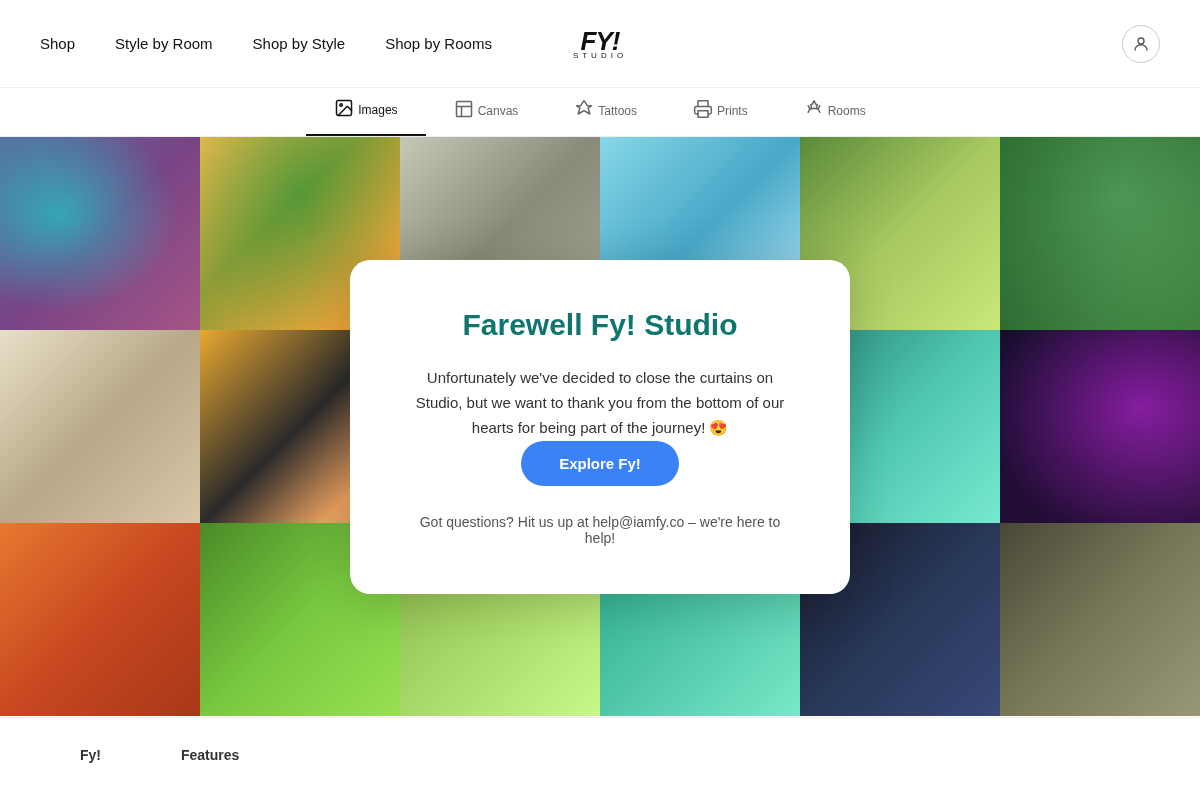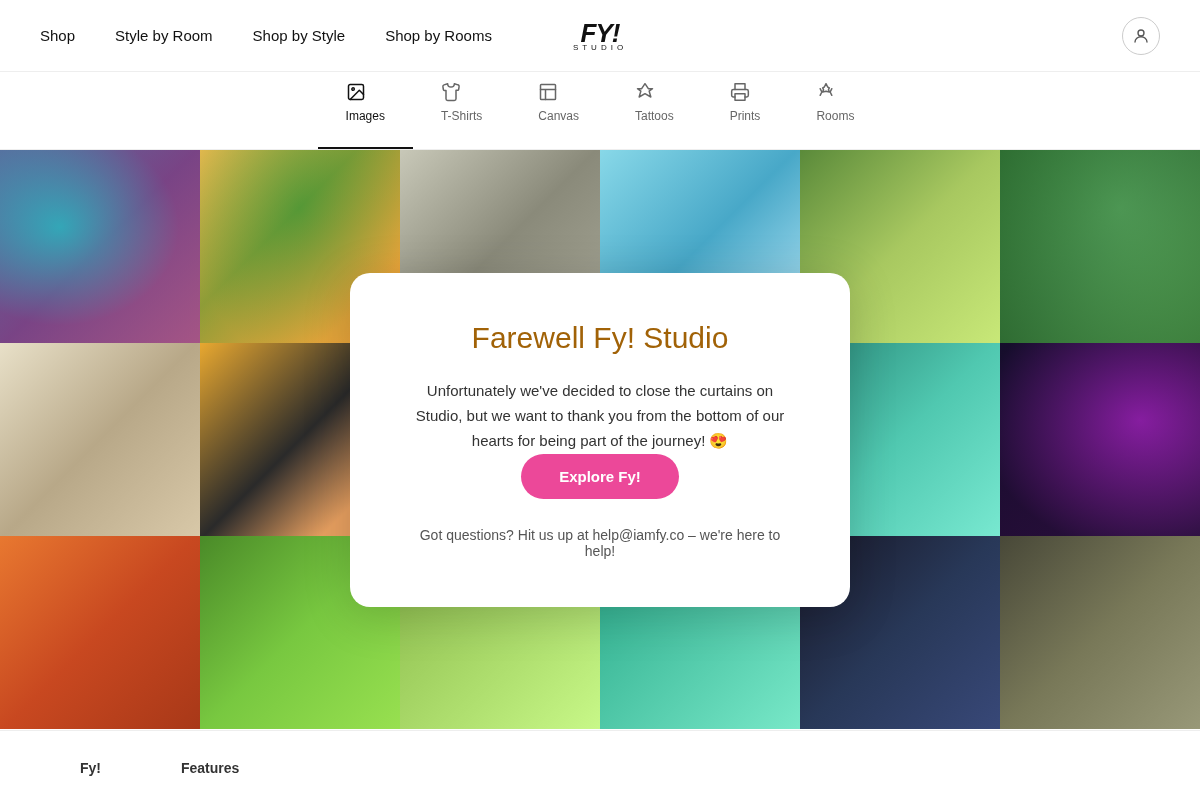--- a/index.html
+++ b/index.html
@@ -4,21 +4,21 @@
   <style>
     * { margin: 0; padding: 0; box-sizing: border-box; }
     body { font-family: -apple-system, BlinkMacSystemFont, 'Segoe UI', sans-serif; width: 1200px; min-height: 800px; overflow-x: hidden; background: #fff; }
 
     
     .header {
       display: flex;
       align-items: center;
       justify-content: space-between;
       padding: 4px 40px;
-      height: 72px;
+      height: 88px;
       border-bottom: 1px solid #eee;
       background: #fff;
       position: relative;
       z-index: 10;
     }
     .nav-links {
       display: flex;
       gap: 40px;
       align-items: center;
     }
@@ -73,22 +73,23 @@
       display: flex;
       justify-content: center;
       gap: 0;
       border-bottom: 1px solid #eee;
       background: #fff;
       position: relative;
       z-index: 10;
     }
     .tab-item {
       display: flex;
-      flex-direction: column;
-      padding: 10px 28px 24px;
+      flex-direction: row;
+      align-items: center;
+      padding: 10px 28px 13px;
       cursor: pointer;
       color: #666;
       font-size: 12px;
       gap: 4px;
       position: relative;
     }
     .tab-item.active {
       color: #111;
       border-bottom: 2px solid #111;
     }
@@ -160,38 +161,38 @@
       background: #fff;
       border-radius: 20px;
       padding: 48px 56px;
       max-width: 500px;
       width: 90%;
       text-align: center;
       box-shadow: 0 8px 48px rgba(0,0,0,0.18);
     }
     .modal-title {
       font-size: 30px;
-      font-weight: 400;
-      color: #a16207;
+      font-weight: 700;
+      color: #0f766e;
       margin-bottom: 24px;
     }
     .modal-body {
       font-size: 15px;
       color: #333;
       line-height: 1.65;
     }
     .modal-body2 {
       font-size: 15px;
       color: #333;
       line-height: 1.65;
       margin-bottom: 28px;
     }
     .explore-btn {
       display: inline-block;
-      background: #ec4899;
+      background: #3b82f6;
       color: #fff;
       border: none;
       border-radius: 30px;
       padding: 14px 38px;
       font-size: 15px;
       font-weight: 600;
       cursor: pointer;
       margin-bottom: 28px;
       text-align: right;
     }
@@ -243,28 +244,20 @@
 <div class="tab-bar">
   <div class="tab-item active">
     <span class="tab-icon">
       <svg width="20" height="20" viewBox="0 0 24 24" fill="none" stroke="currentColor" stroke-width="1.8" stroke-linecap="round" stroke-linejoin="round">
         <rect x="3" y="3" width="18" height="18" rx="2"></rect>
         <circle cx="8.5" cy="8.5" r="1.5"></circle>
         <polyline points="21,15 16,10 5,21"></polyline>
       </svg>
     </span>
     <span class="tab-label">Images</span>
-  </div>
-  <div class="tab-item">
-    <span class="tab-icon">
-      <svg width="20" height="20" viewBox="0 0 24 24" fill="none" stroke="currentColor" stroke-width="1.8" stroke-linecap="round" stroke-linejoin="round">
-        <path d="M20.38 3.46L16 2a4 4 0 01-8 0L3.62 3.46a2 2 0 00-1.34 2.23l.58 3.57a1 1 0 00.99.84H6v10c0 1.1.9 2 2 2h8a2 2 0 002-2V10h2.15a1 1 0 00.99-.84l.58-3.57a2 2 0 00-1.34-2.23z"></path>
-      </svg>
-    </span>
-    <span class="tab-label">T-Shirts</span>
   </div>
   <div class="tab-item">
     <span class="tab-icon">
       <svg width="20" height="20" viewBox="0 0 24 24" fill="none" stroke="currentColor" stroke-width="1.8" stroke-linecap="round" stroke-linejoin="round">
         <rect x="3" y="3" width="18" height="18" rx="1"></rect>
         <path d="M3 9h18M9 21V9"></path>
       </svg>
     </span>
     <span class="tab-label">Canvas</span>
   </div>

